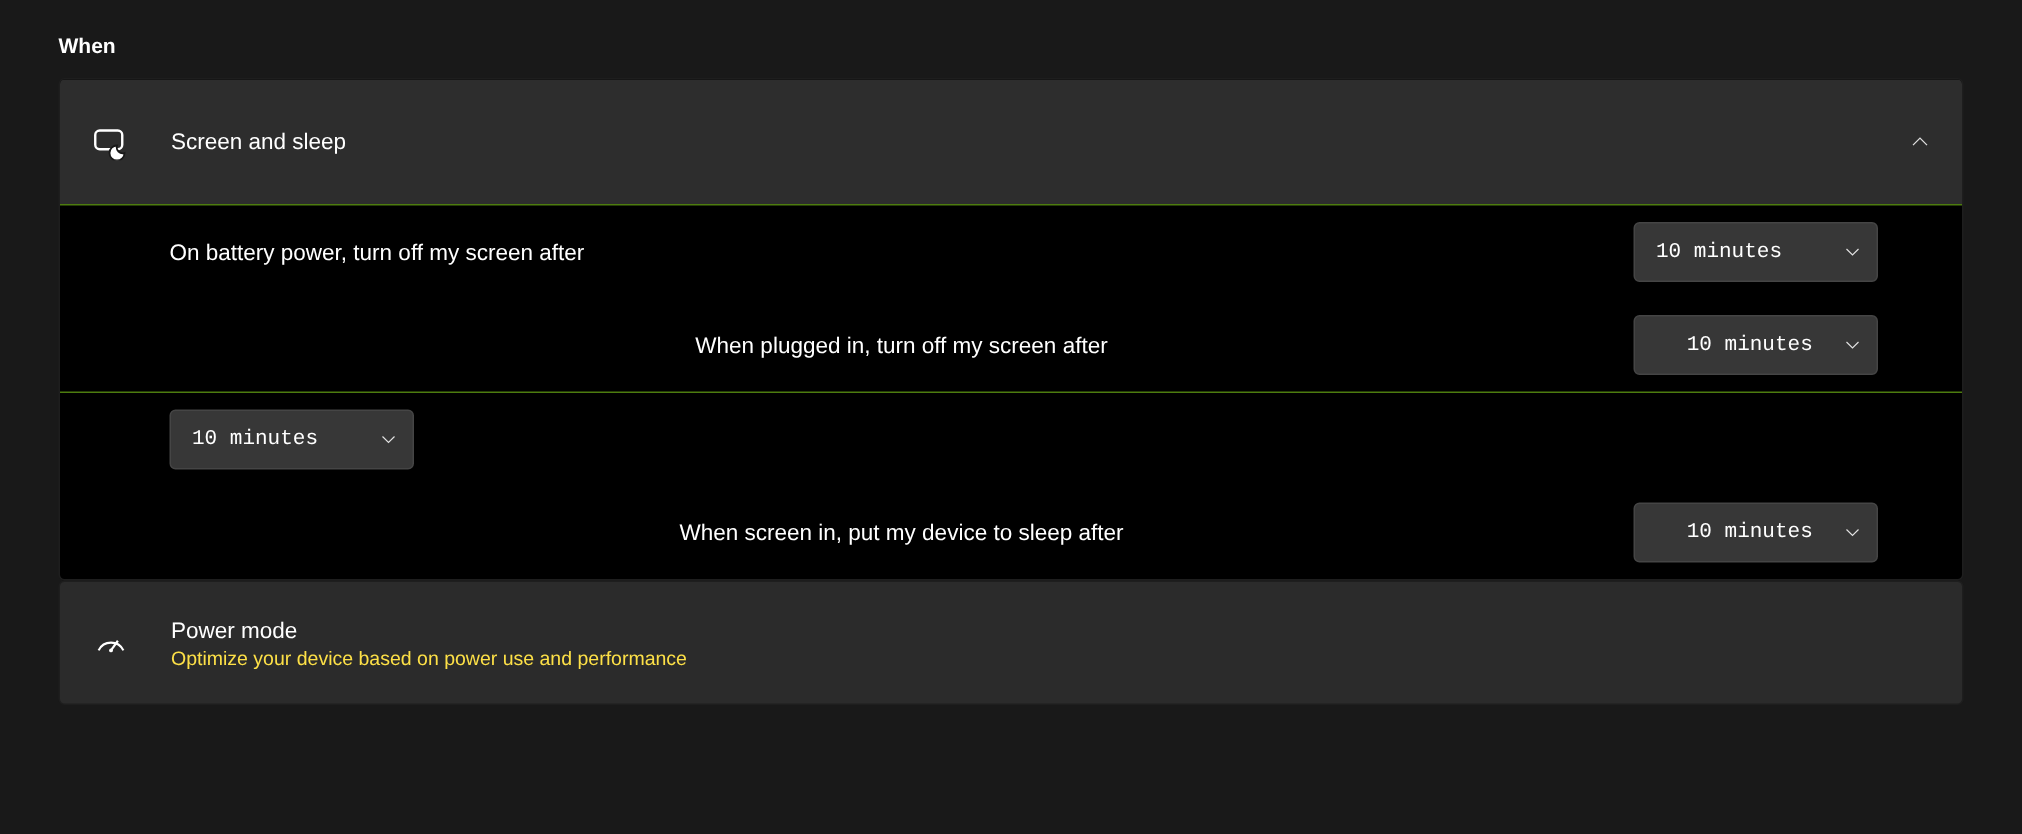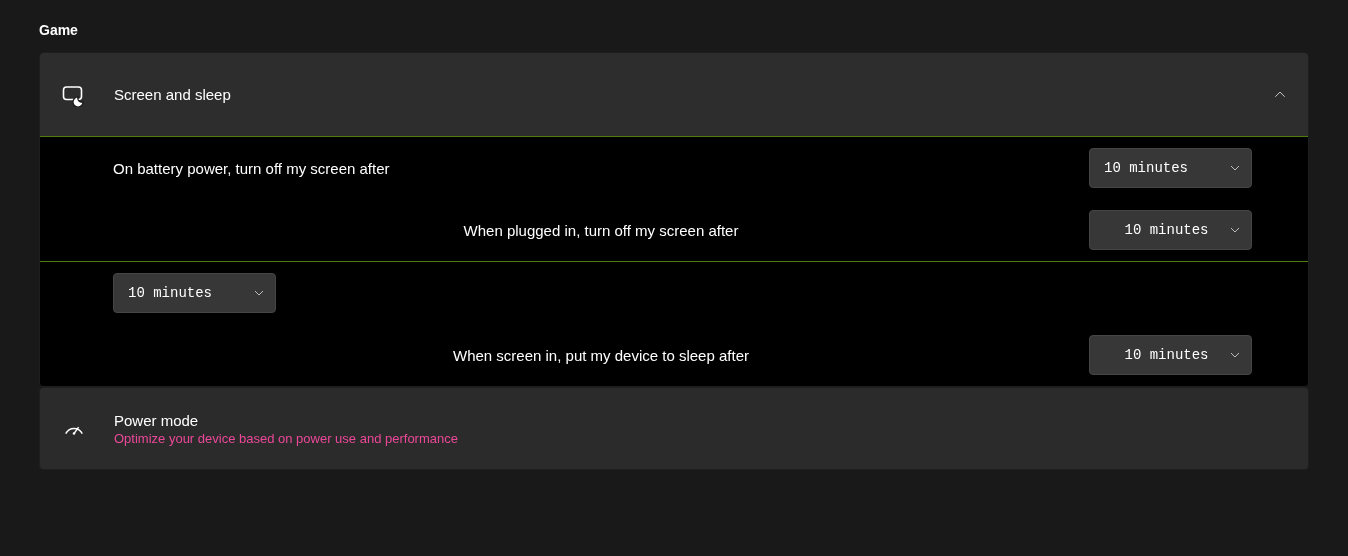--- a/index.html
+++ b/index.html
@@ -147,28 +147,28 @@
     display:flex;
     flex-direction:column;
     gap:2px;
   }
   .card2 .t1 {
     font-size: 15px;
     color: #ffffff;
   }
   .card2 .t2 {
     font-size: 13px;
-    color: #ec4899;
+    color: #fde047;
   }
 </style>
 </head>
 <body>
 
 <div class="page">
-  <div class="section-title">Game</div>
+  <div class="section-title">When</div>
 
   <div class="card">
 
     <div class="card-header">
       <span class="icon-slot">
         <svg width="24" height="24" viewBox="0 0 24 24">
           <rect x="1.5" y="4" width="18" height="12.5" rx="3" ry="3" fill="none" stroke="#ffffff" stroke-width="1.6"></rect>
           <path d="M16 14 A5 5 0 1 0 21 19 A4 4 0 0 1 16 14 Z" fill="#ffffff" stroke="#191919" stroke-width="1.2"></path>
         </svg>
       </span>

